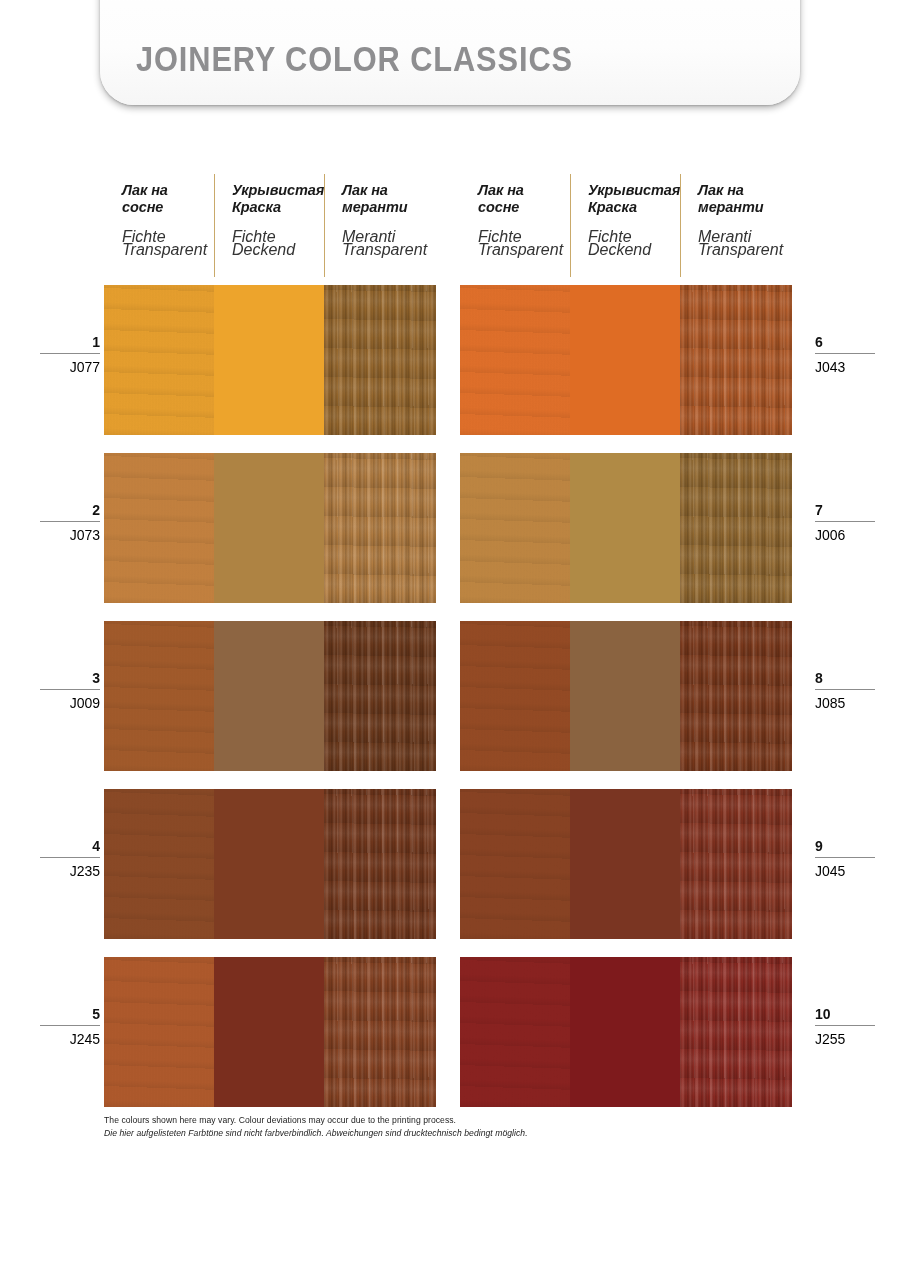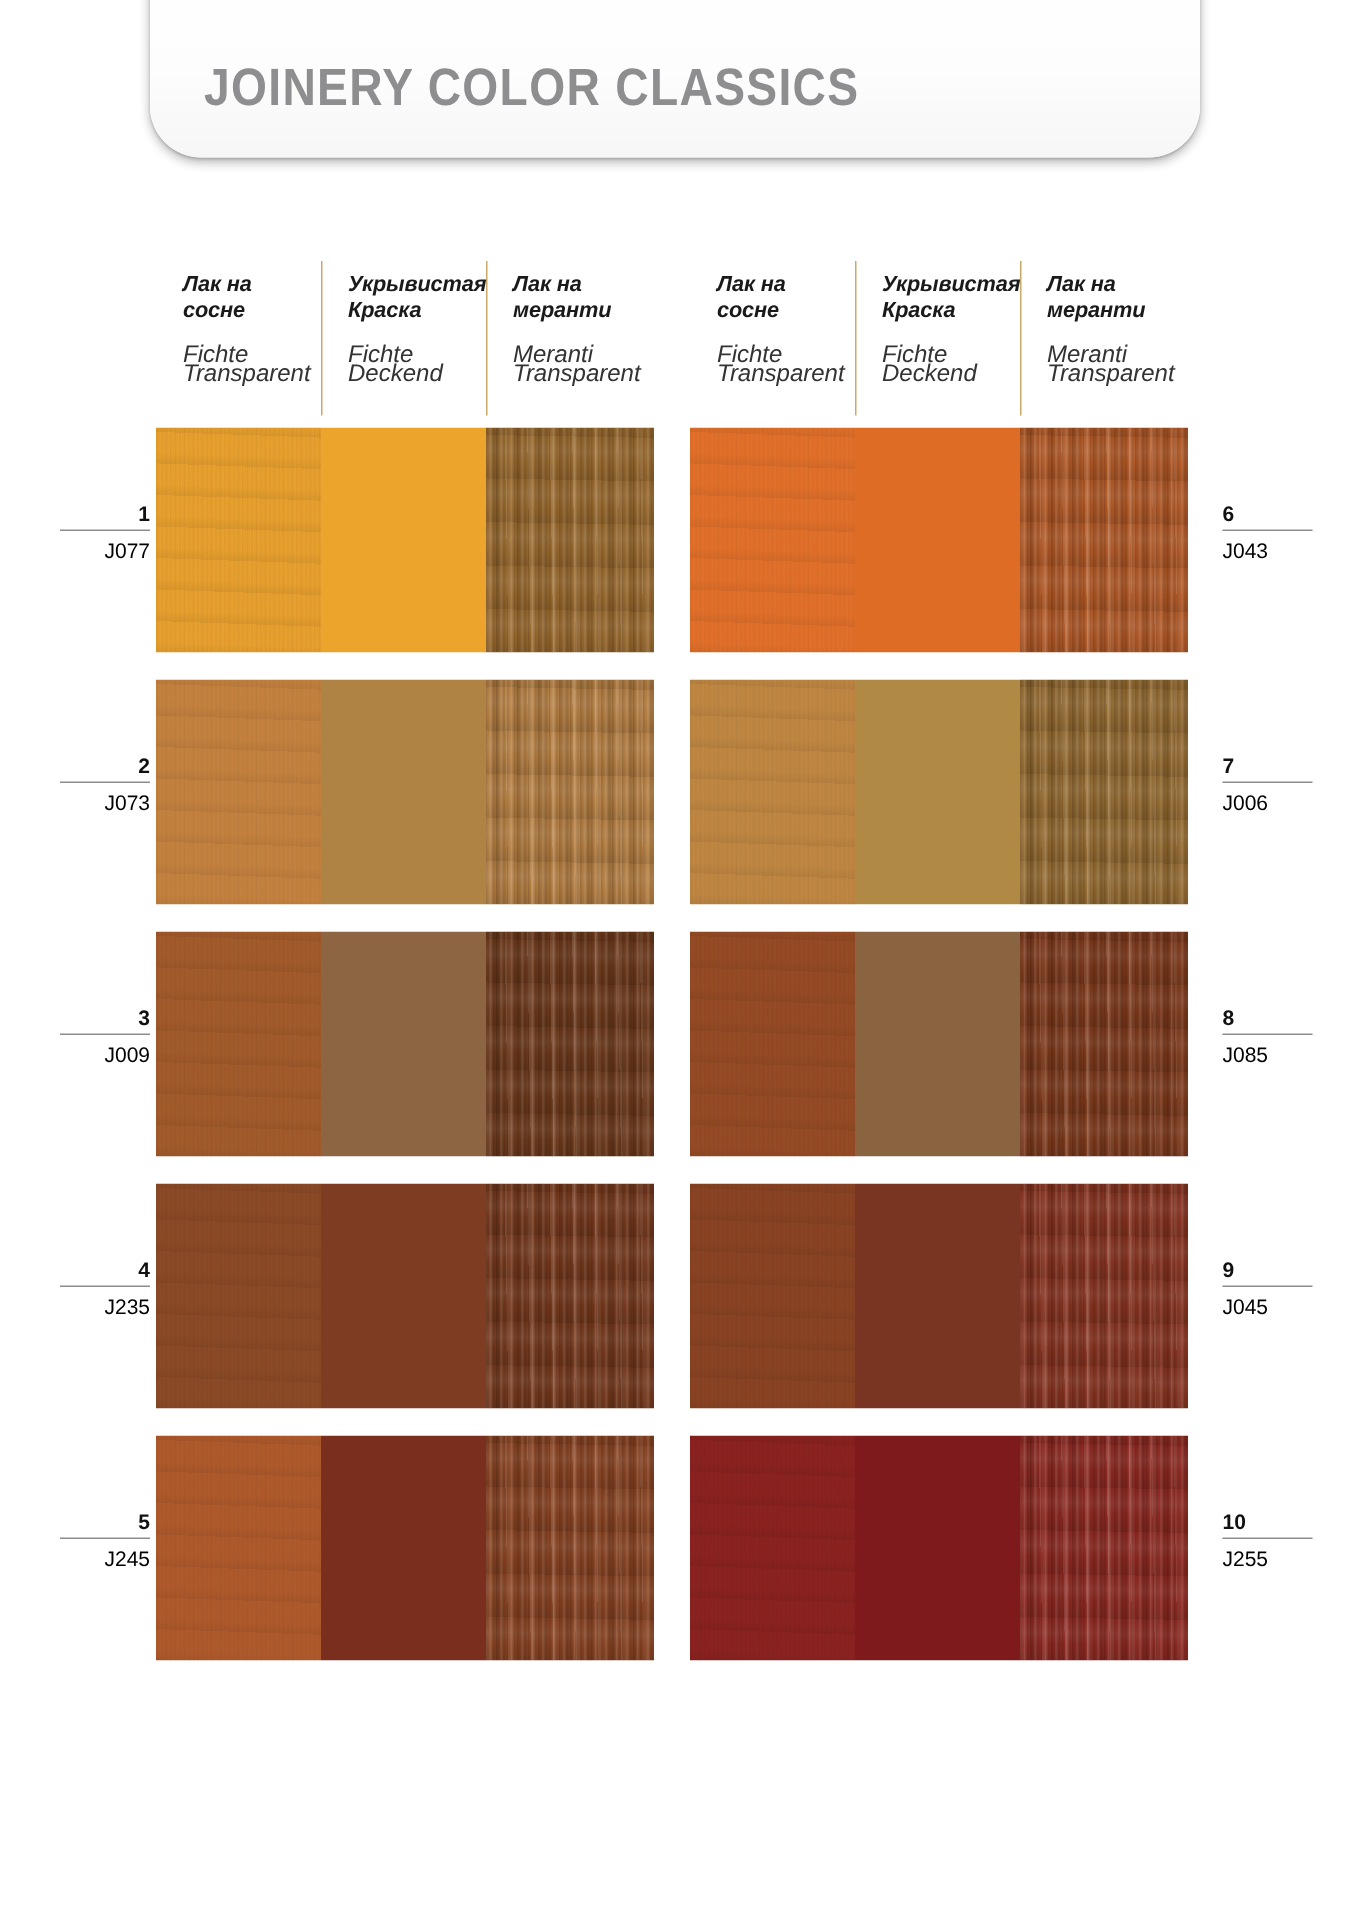--- a/index.html
+++ b/index.html
@@ -374,14 +374,18 @@
       <div class="row-label right" style="top: 838px;">
         <div class="rl-num">9</div>
         <div class="rl-code">J045</div>
       </div>
       <div class="row-label right" style="top: 1006px;">
         <div class="rl-num">10</div>
         <div class="rl-code">J255</div>
       </div>
     </div>
 
+  <div class="footnote">
+    <div class="fn-en">The colours shown here may vary. Colour deviations may occur due to the printing process.</div>
+    <div class="fn-de">Die hier aufgelisteten Farbtöne sind nicht farbverbindlich. Abweichungen sind drucktechnisch bedingt möglich.</div>
+  </div>
 
 </div>
 
 </body></html>

